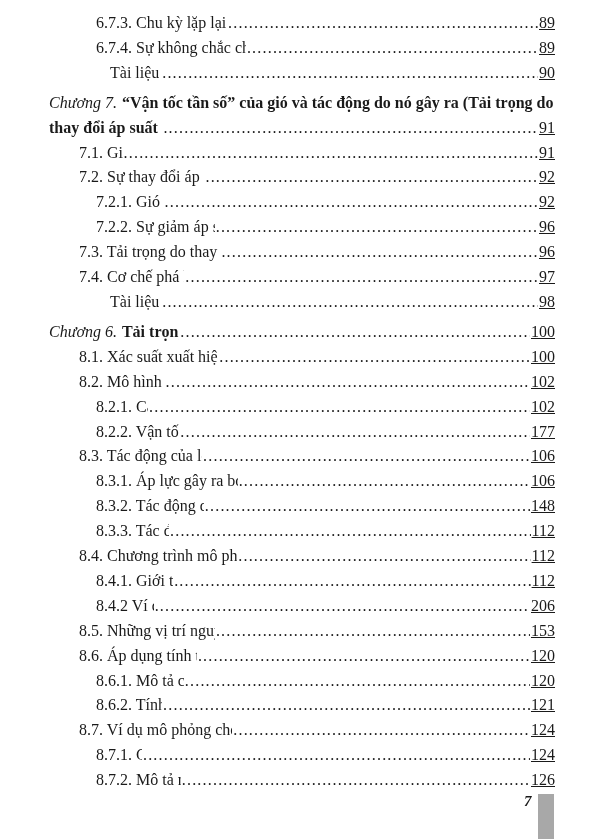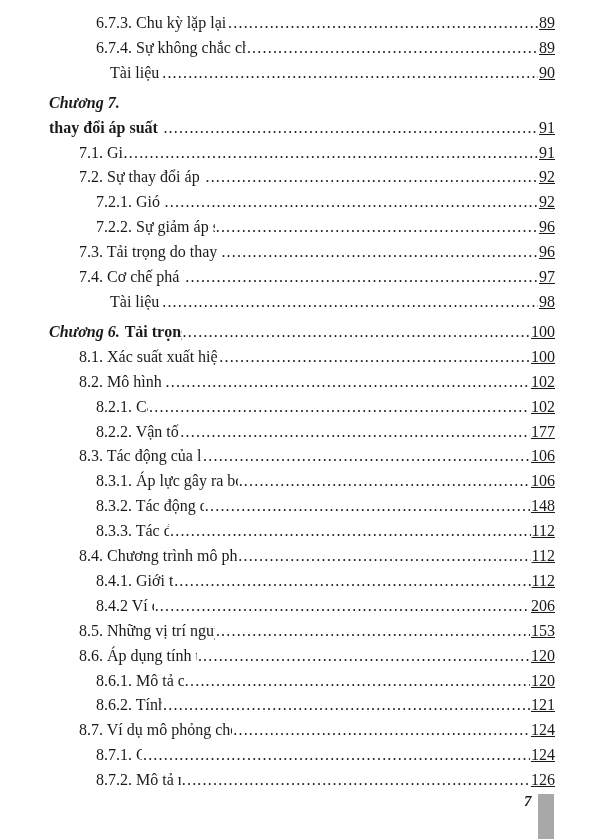--- a/index.html
+++ b/index.html
@@ -31,21 +31,21 @@
   }
   .row .txt { flex: 0 1 auto; overflow: hidden; }
   .ind-0 { padding-left: 0; }
   .ind-1 { padding-left: 30px; }
   .ind-2 { padding-left: 47px; }
   .ind-3 { padding-left: 61px; }
   .bold { font-weight: bold; }
   .space-before { margin-top: 5px; }
   .chlabel {
     font-style: italic;
-    font-weight: bold;
+    font-weight: normal;
     margin-right: 5px;
   }
   .dots {
     flex: 1 1 auto;
     min-width: 6px;
     overflow: hidden;
     font-weight: normal;
     margin: 0 1px;
   }
   .dots::after {
@@ -89,20 +89,21 @@
         <span class="dots"></span>
         <span class="pg">89</span>
       </div>
       <div class="row ind-3">
         <span class="txt">Tài liệu tham khảo</span>
         <span class="dots"></span>
         <span class="pg">90</span>
       </div>
       <div class="row ind-0 bold space-before">
         <span class="chlabel">Chương 7.</span>
+        <span class="txt">“Vận tốc tần số” của gió và tác động  do nó gây ra (Tải trọng do</span>
       </div>
       <div class="row ind-0 bold">
         <span class="txt">thay đổi  áp suất không khí khi gió giật)</span>
         <span class="dots"></span>
         <span class="pg">91</span>
       </div>
       <div class="row ind-1">
         <span class="txt">7.1. Giới thiệu</span>
         <span class="dots"></span>
         <span class="pg">91</span>

